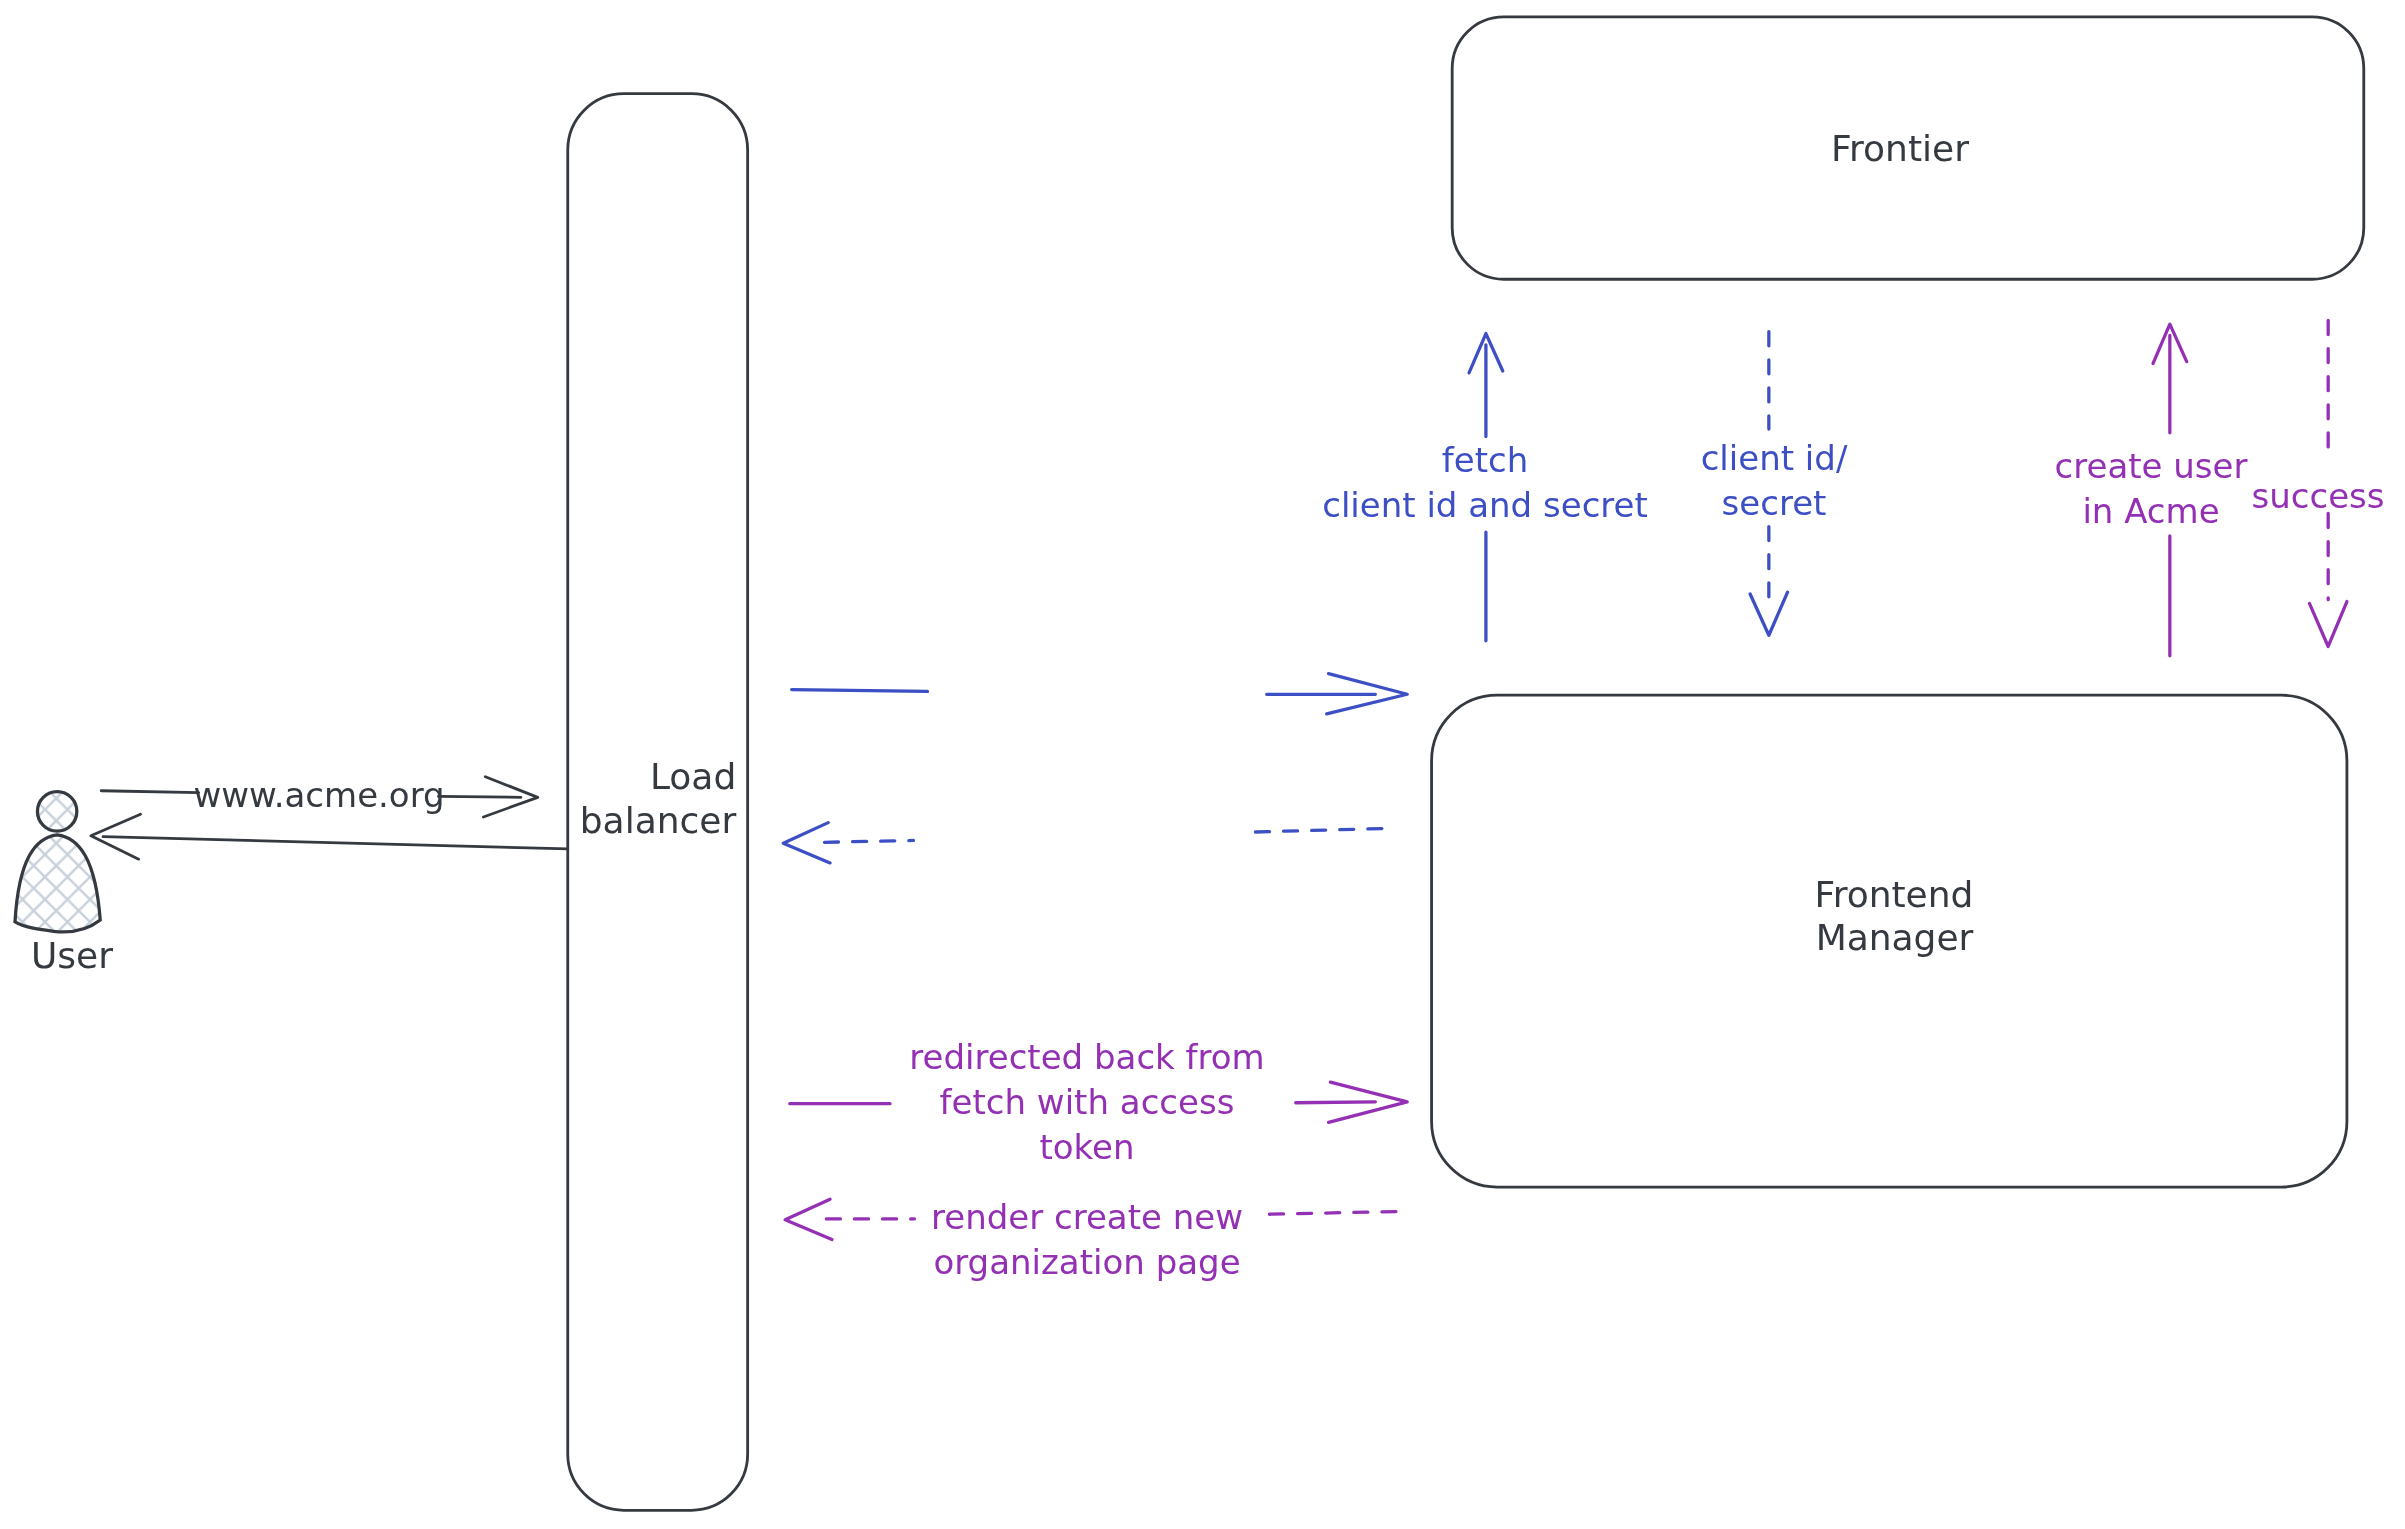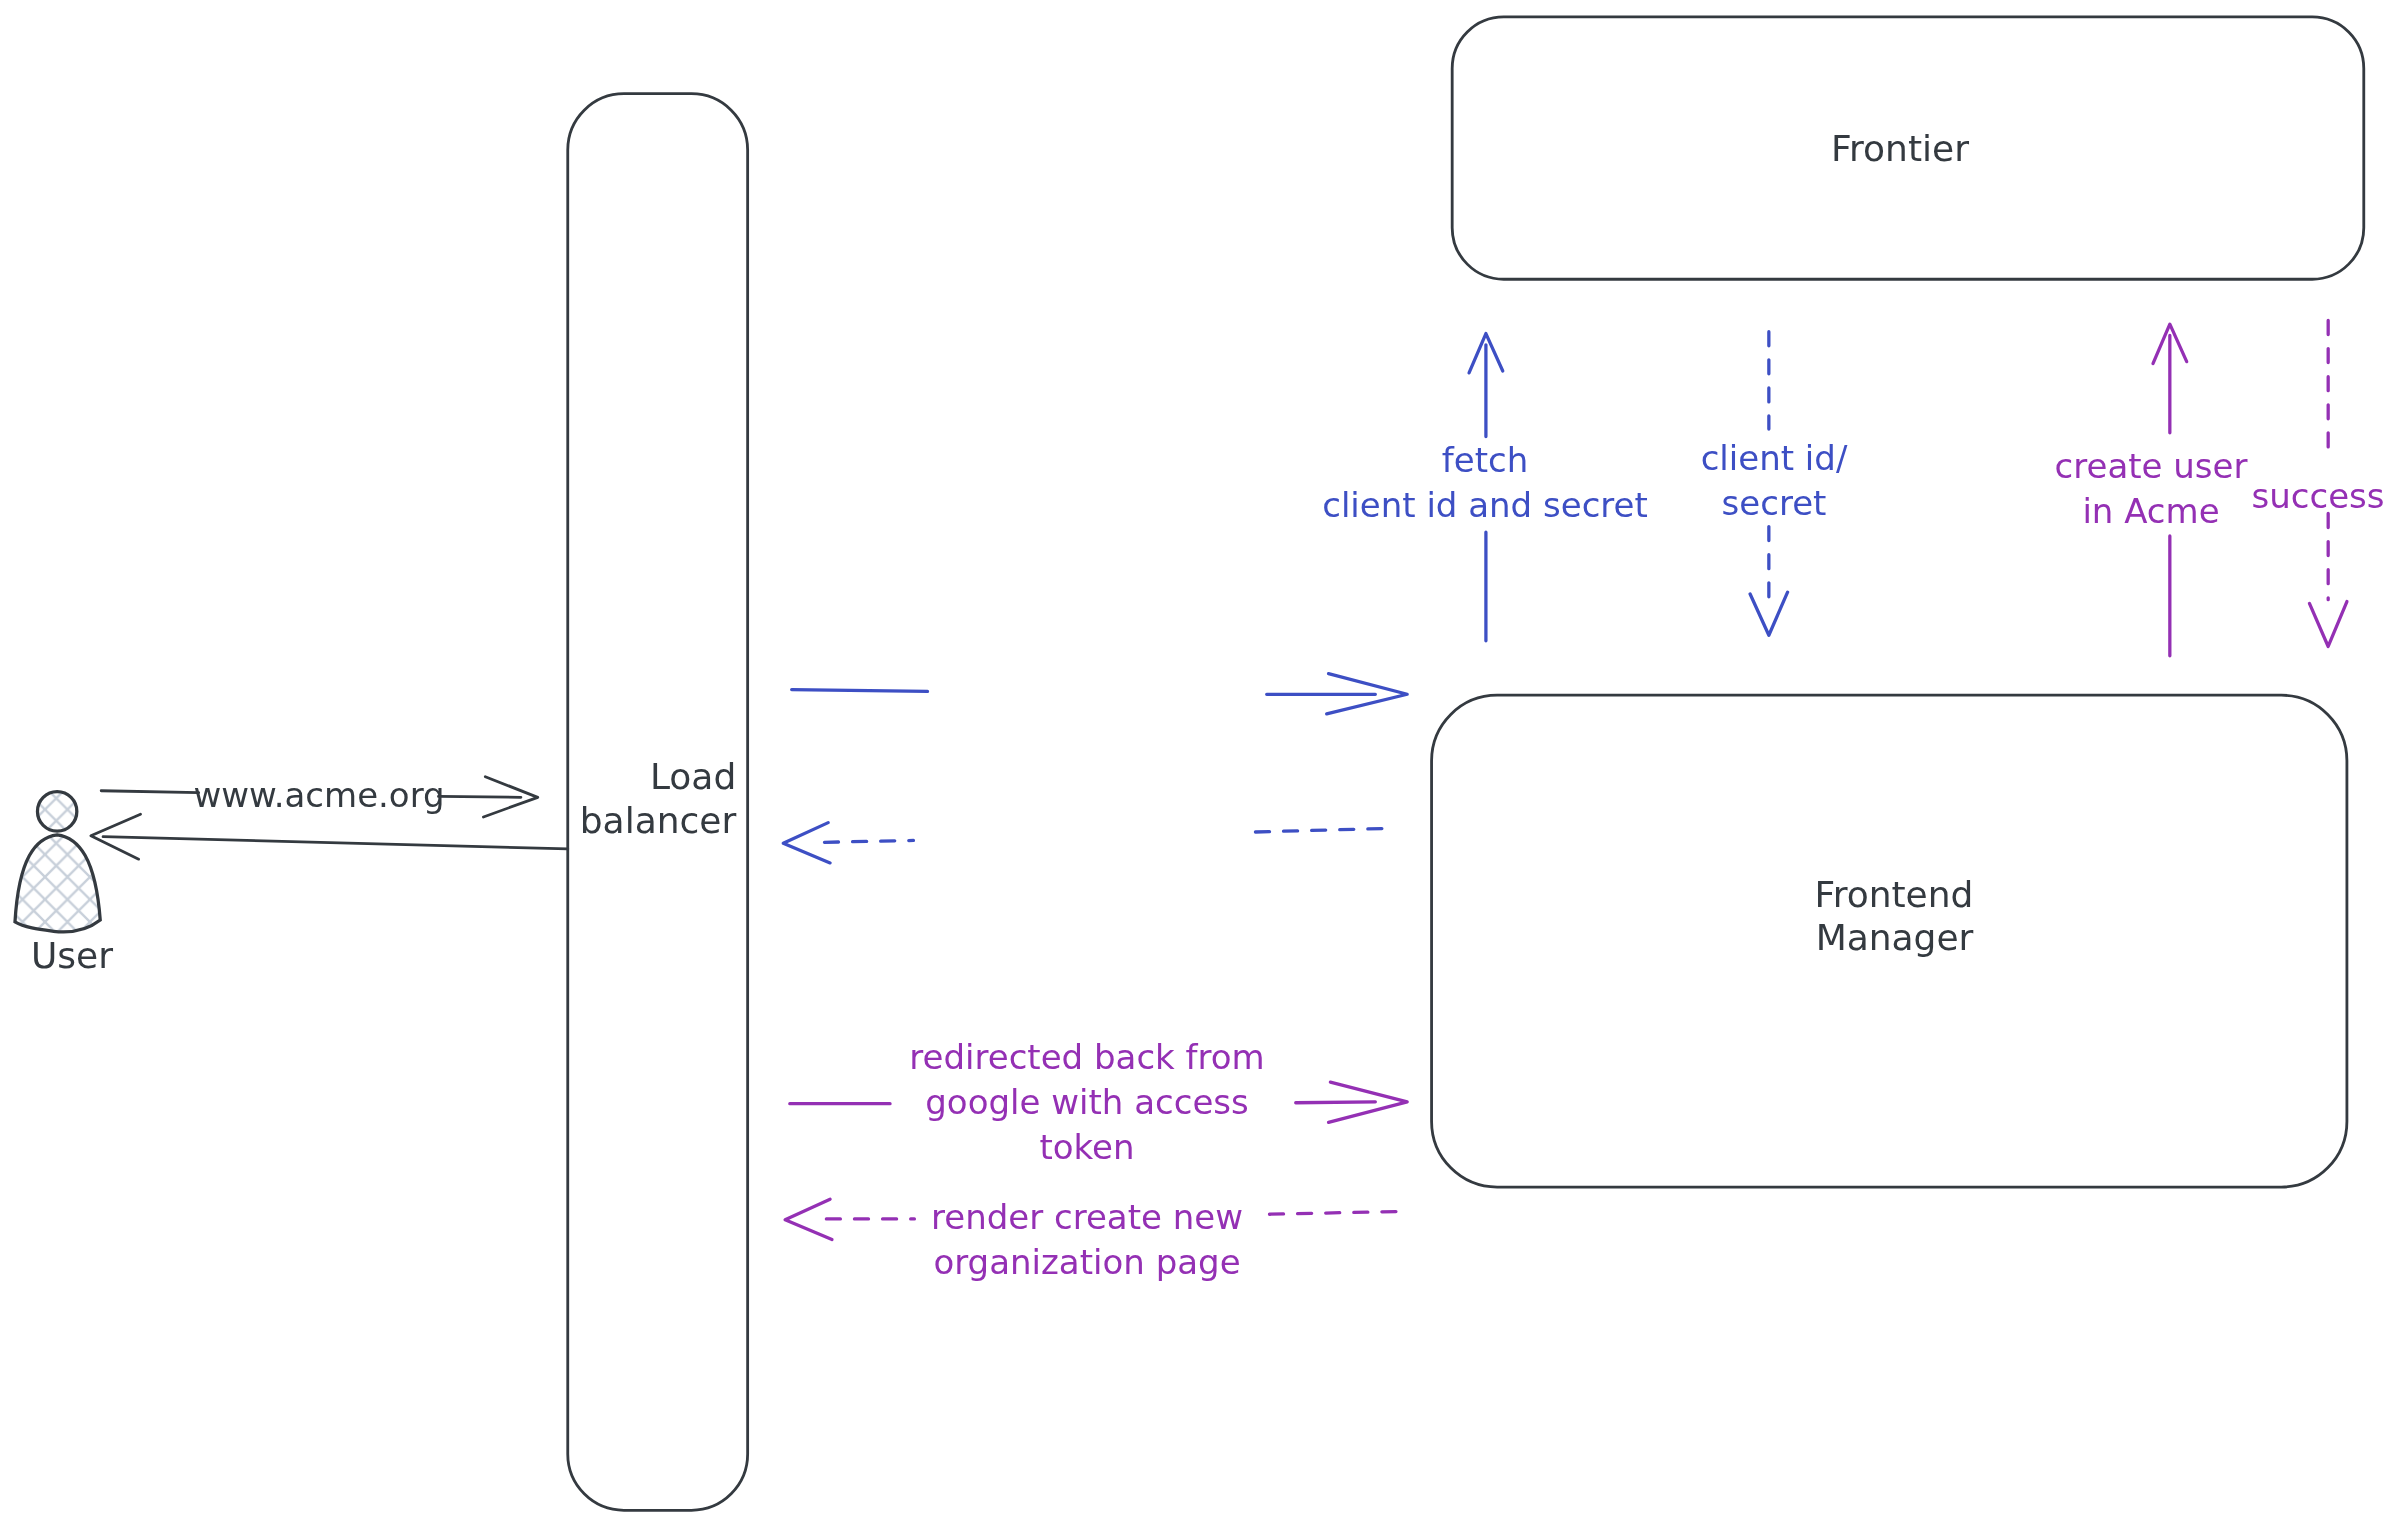--- a/index.html
+++ b/index.html
@@ -113,19 +113,19 @@
 
   <div class="label" style="left:319px;top:795px;">www.acme.org</div>
   <div class="label blue-text" style="left:1485px;top:483px;">fetch
 client id and secret</div>
   <div class="label blue-text" style="left:1774px;top:481px;">client id/
 secret</div>
   <div class="label purple-text" style="left:2151px;top:489px;">create user
 in Acme</div>
   <div class="label purple-text" style="left:2318px;top:496px;">success</div>
   <div class="label purple-text" style="left:1087px;top:1102px;">redirected back from
-google with access
+fetch with access
 token</div>
   <div class="label purple-text" style="left:1087px;top:1214px;margin-top:26px;">render create new
 organization page</div>
 
 </div>
 
 
 </body></html>

